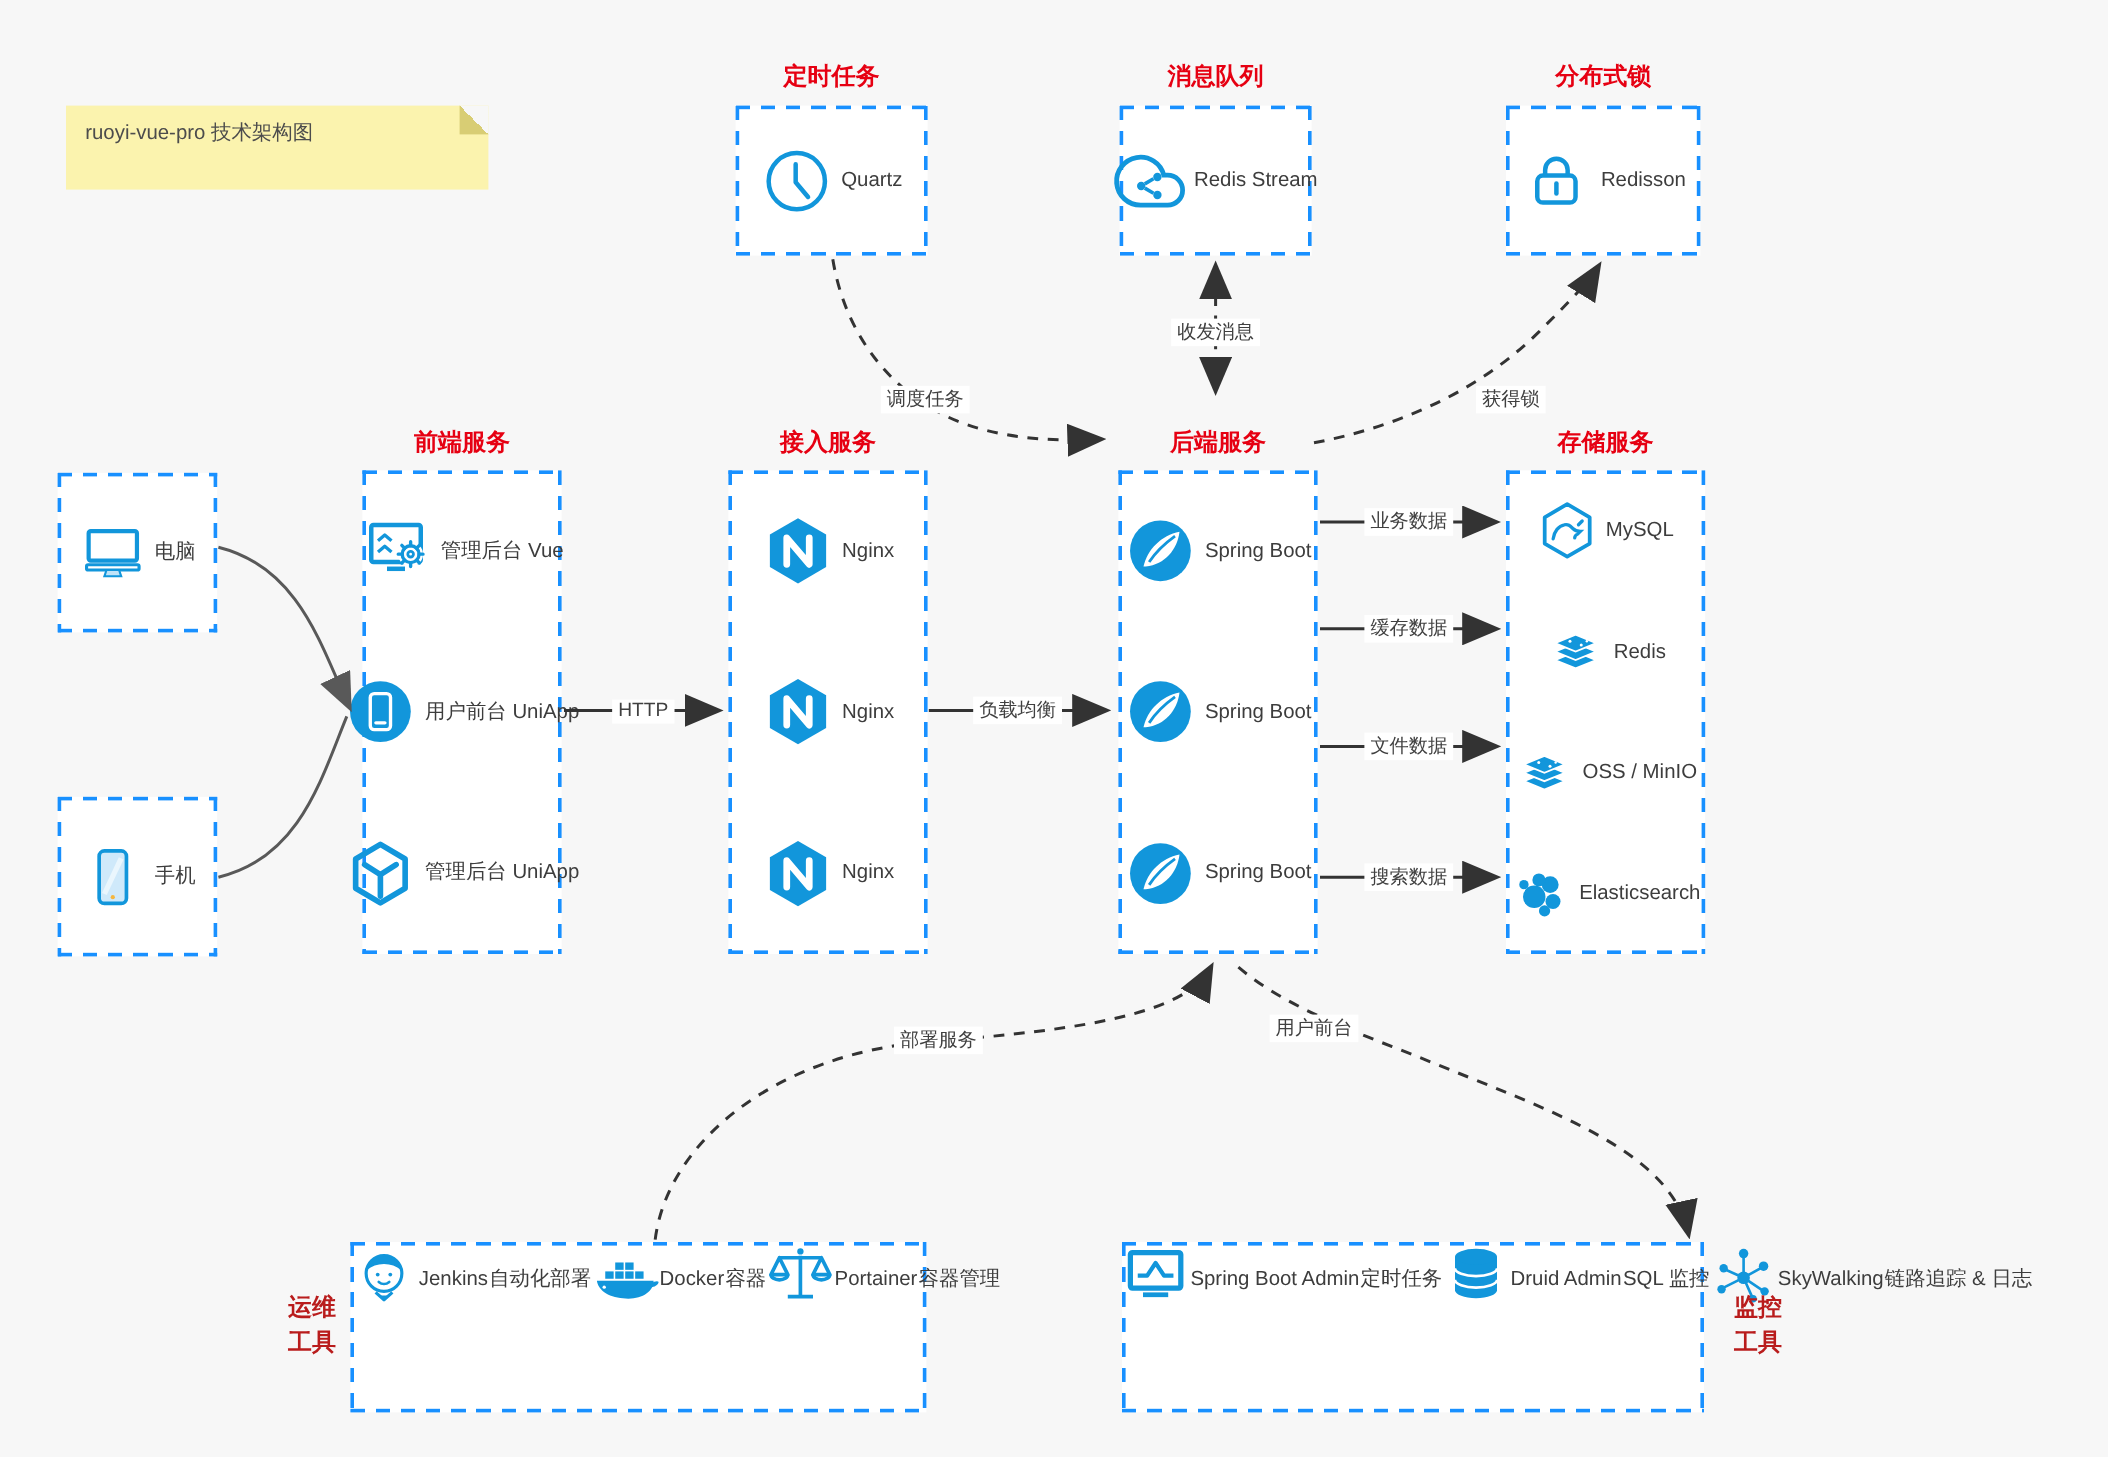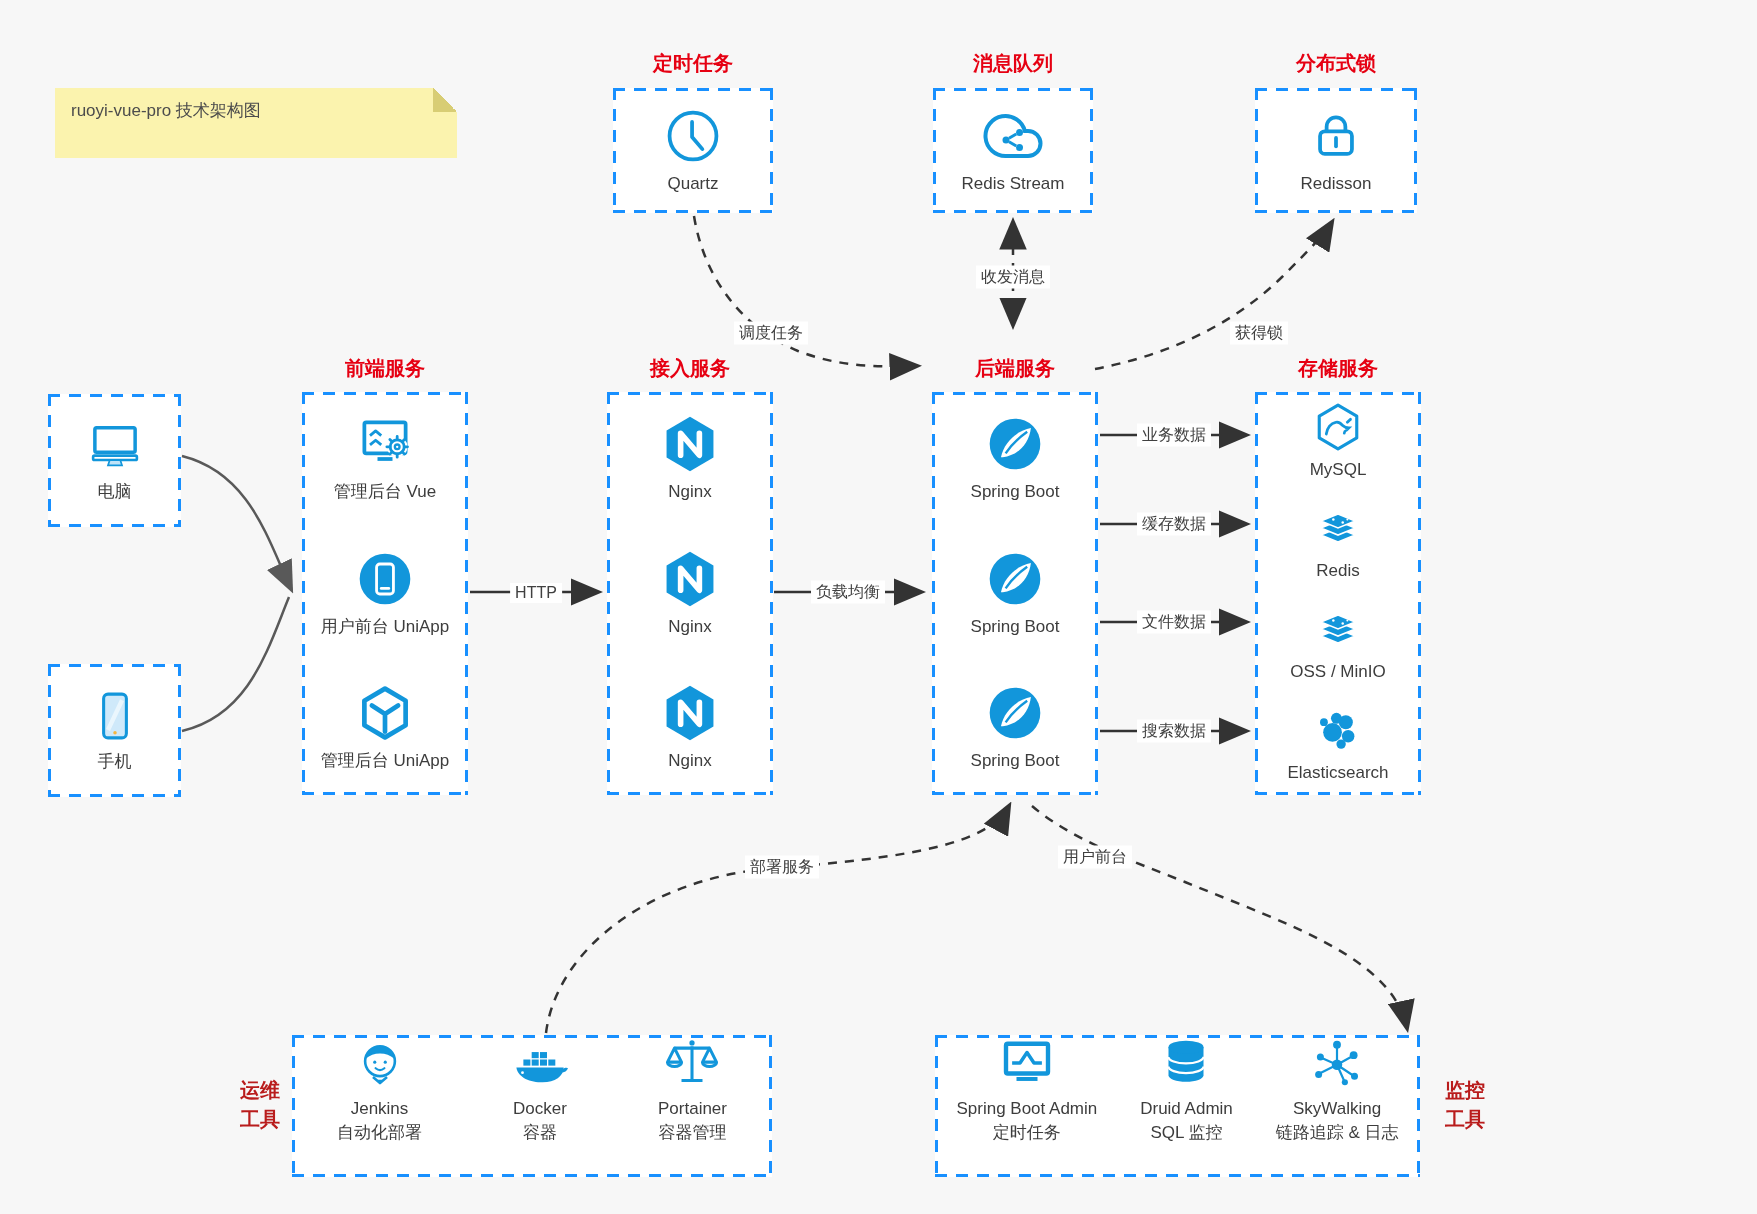--- a/index.html
+++ b/index.html
@@ -2,21 +2,21 @@
 <html><head>
 <meta charset="utf-8">
 <style>
   html,body{margin:0;padding:0;}
   body{
     width:1757px;height:1214px;position:relative;overflow:hidden;
     background:#f7f7f7;
     font-family:"Liberation Sans","DejaVu Sans",sans-serif;
   }
   .note{
-    position:absolute;left:55px;top:88px;width:402px;height:70px;
+    position:absolute;left:55px;top:88px;width:352px;height:70px;
     background:#fbf3ae;z-index:3;box-sizing:border-box;
     padding:11px 12px 0 16px;font-size:17px;color:#4c4c4c;line-height:1.45;
   }
   .fold{
     position:absolute;top:0;right:0;width:24px;height:24px;
     background:linear-gradient(225deg,#f7f7f7 0 50%,#d8cd74 50% 100%);
   }
   .gtitle{
     position:absolute;transform:translateX(-50%);z-index:3;
     color:#e60012;font-weight:700;font-size:20px;white-space:nowrap;
@@ -33,21 +33,21 @@
       repeating-linear-gradient(90deg,#1890ff 0 12px,transparent 12px 21px),
       repeating-linear-gradient(180deg,#1890ff 0 12px,transparent 12px 21px),
       repeating-linear-gradient(180deg,#1890ff 0 12px,transparent 12px 21px);
     background-size:100% 3px,100% 3px,3px 100%,3px 100%;
     background-position:0 0,0 100%,0 0,100% 0;
     background-repeat:no-repeat;
   }
   .col{flex-direction:column;justify-content:space-around;align-items:center;}
   .row{flex-direction:row;justify-content:space-around;align-items:flex-start;}
   .center{align-items:center;justify-content:center;}
-  .item{display:flex;flex-direction:column;align-items:center;gap:7px;}
+  .item{display:flex;align-items:center;gap:7px;}
   .item2{gap:1px;}
   .item2 .ic{margin-bottom:6px;}
   .ic{display:block;}
   .ic svg{display:block;width:100%;height:100%;}
   .ic60{width:60px;height:60px;}
   .ic56{width:56px;height:56px;}
   .ic50{width:50px;height:50px;}
   .lb{font-size:17px;color:#3d3d3d;white-space:nowrap;line-height:1.35;}
   .elabel{
     position:absolute;transform:translate(-50%,-50%);z-index:3;

